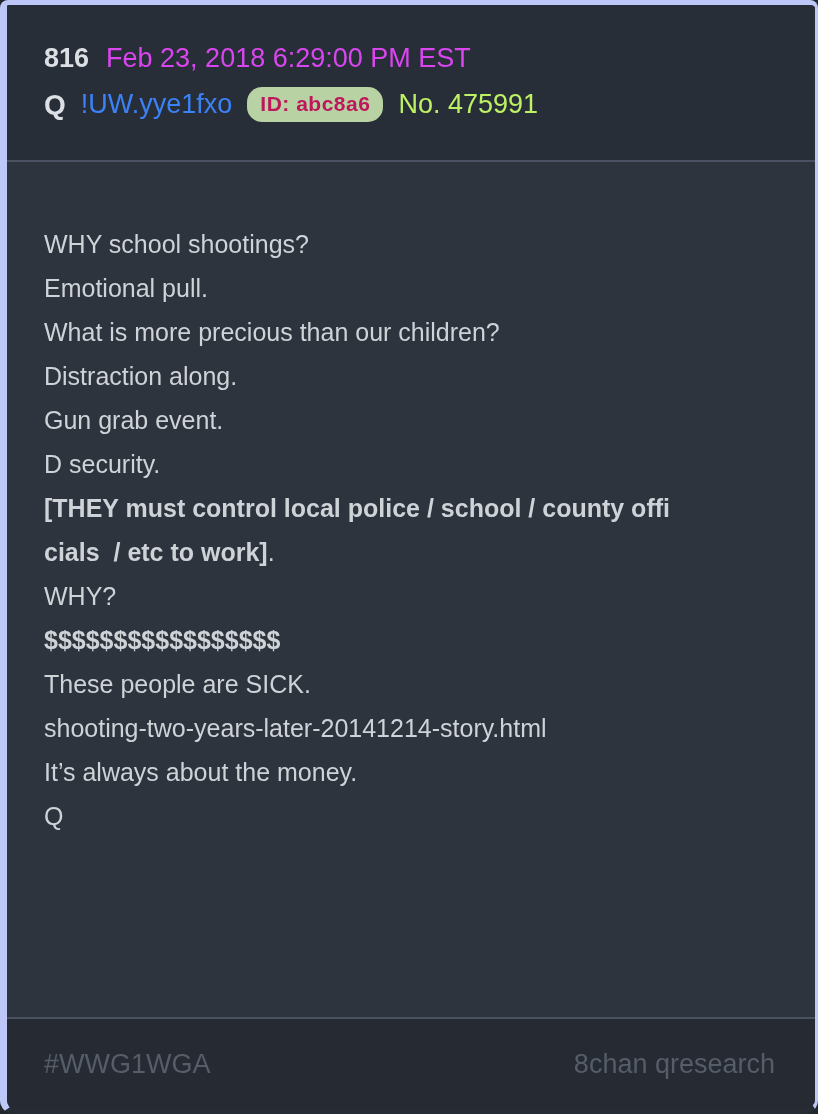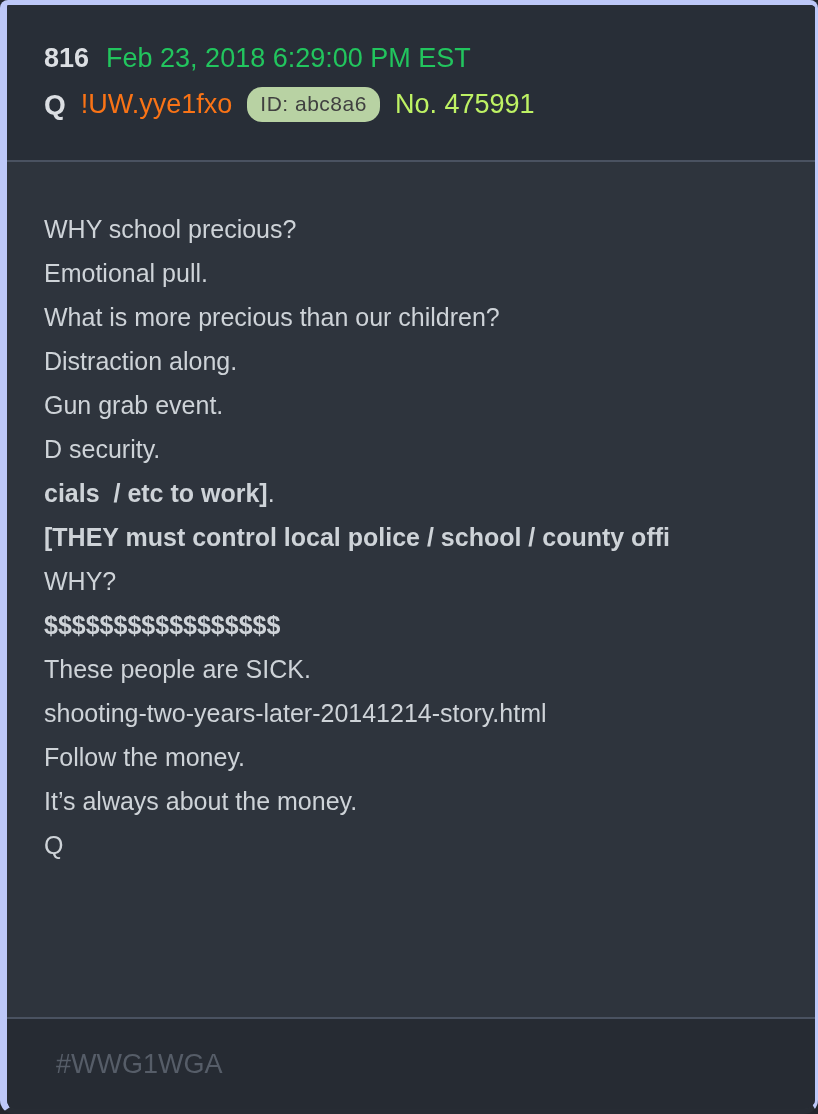--- a/index.html
+++ b/index.html
@@ -10,20 +10,21 @@
     height: 1114px;
     display: flex;
     flex-direction: column;
     background: #2e343d;
     border-style: solid;
     border-width: 5px 3px 5px 7px;
     border-color: #bdc8f8 #bdc8f8 #272c34 #bdc8f8;
     border-radius: 8px 8px 14px 14px;
     overflow: hidden;
     font-family: "Liberation Sans", "DejaVu Sans", sans-serif;
+    gap: 15px;
   }
 
   
   .post-header {
     background: #282e37;
     padding: 38px 36px 38px 37px;
     border-bottom: 2px solid #4a5261;
     flex: none;
   }
   .header-row1 {
@@ -32,41 +33,41 @@
     gap: 17px;
     margin-bottom: 13px;
   }
   .post-num {
     color: #dcdfe3;
     font-weight: 700;
     font-size: 27px;
     cursor: pointer;
   }
   .post-date {
-    color: #22c55e;
+    color: #d946ef;
     font-size: 27px;
   }
   .header-row2 {
     display: flex;
     align-items: center;
     gap: 15px;
   }
   .q-name {
     color: #dcdfe3;
     font-weight: 700;
     font-size: 28px;
   }
   .tripcode {
-    color: #f97316;
+    color: #3b82f6;
     font-size: 27px;
   }
   .id-badge {
     background: #b8d2a3;
-    color: #404040;
-    font-weight: 400;
+    color: #be185d;
+    font-weight: 700;
     font-size: 21px;
     padding: 5px 13px 6px 13px;
     border-radius: 15px;
     letter-spacing: 0.5px;
   }
   .post-no-link {
     color: #bef264;
     font-size: 27px;
     cursor: pointer;
   }
@@ -89,21 +90,21 @@
 
   
   .post-footer {
     background: #262b33;
     border-top: 2px solid #4a5261;
     height: 92px;
     flex: none;
     display: flex;
     align-items: center;
     justify-content: space-between;
-    padding: 0 40px 0 49px;
+    padding: 0 40px 0 37px;
     font-size: 27px;
     color: #565d68;
   }
   .footer-source { cursor: pointer; }
 </style>
 </head>
 <body>
 
 <div class="card">
 
@@ -114,34 +115,34 @@
     </div>
     <div class="header-row2">
       <span class="q-name">Q</span>
       <span class="tripcode">!UW.yye1fxo</span>
       <span class="id-badge">ID: abc8a6</span>
       <span class="post-no-link">No. 475991</span>
     </div>
   </header>
 
   <main class="post-body">
-      <div class="line"><span class="main-text">WHY school precious?</span></div>
+      <div class="line"><span class="main-text">WHY school shootings?</span></div>
       <div class="line"><span class="main-text">Emotional pull.</span></div>
       <div class="line"><span class="main-text">What is more precious than our children?</span></div>
       <div class="line"><span class="main-text">Distraction along.</span></div>
       <div class="line"><span class="main-text">Gun grab event.</span></div>
       <div class="line"><span class="main-text">D security.</span></div>
+      <div class="line bold"><span class="main-text">[THEY must control local police / school / county offi</span></div>
       <div class="line bold"><span class="main-text">cials  / etc to work]</span><span class="tail">.</span></div>
-      <div class="line bold"><span class="main-text">[THEY must control local police / school / county offi</span></div>
       <div class="line"><span class="main-text">WHY?</span></div>
       <div class="line bold"><span class="main-text">$$$$$$$$$$$$$$$$$</span></div>
       <div class="line"><span class="main-text">These people are SICK.</span></div>
       <div class="line"><span class="main-text">shooting-two-years-later-20141214-story.html</span></div>
-      <div class="line"><span class="main-text">Follow the money.</span></div>
       <div class="line"><span class="main-text">It’s always about the money.</span></div>
       <div class="line"><span class="main-text">Q</span></div>
     </main>
 
   <footer class="post-footer">
     <span class="footer-hashtag">#WWG1WGA</span>
+    <span class="footer-source">8chan qresearch</span>
   </footer>
 
 </div>
 
 </body></html>

